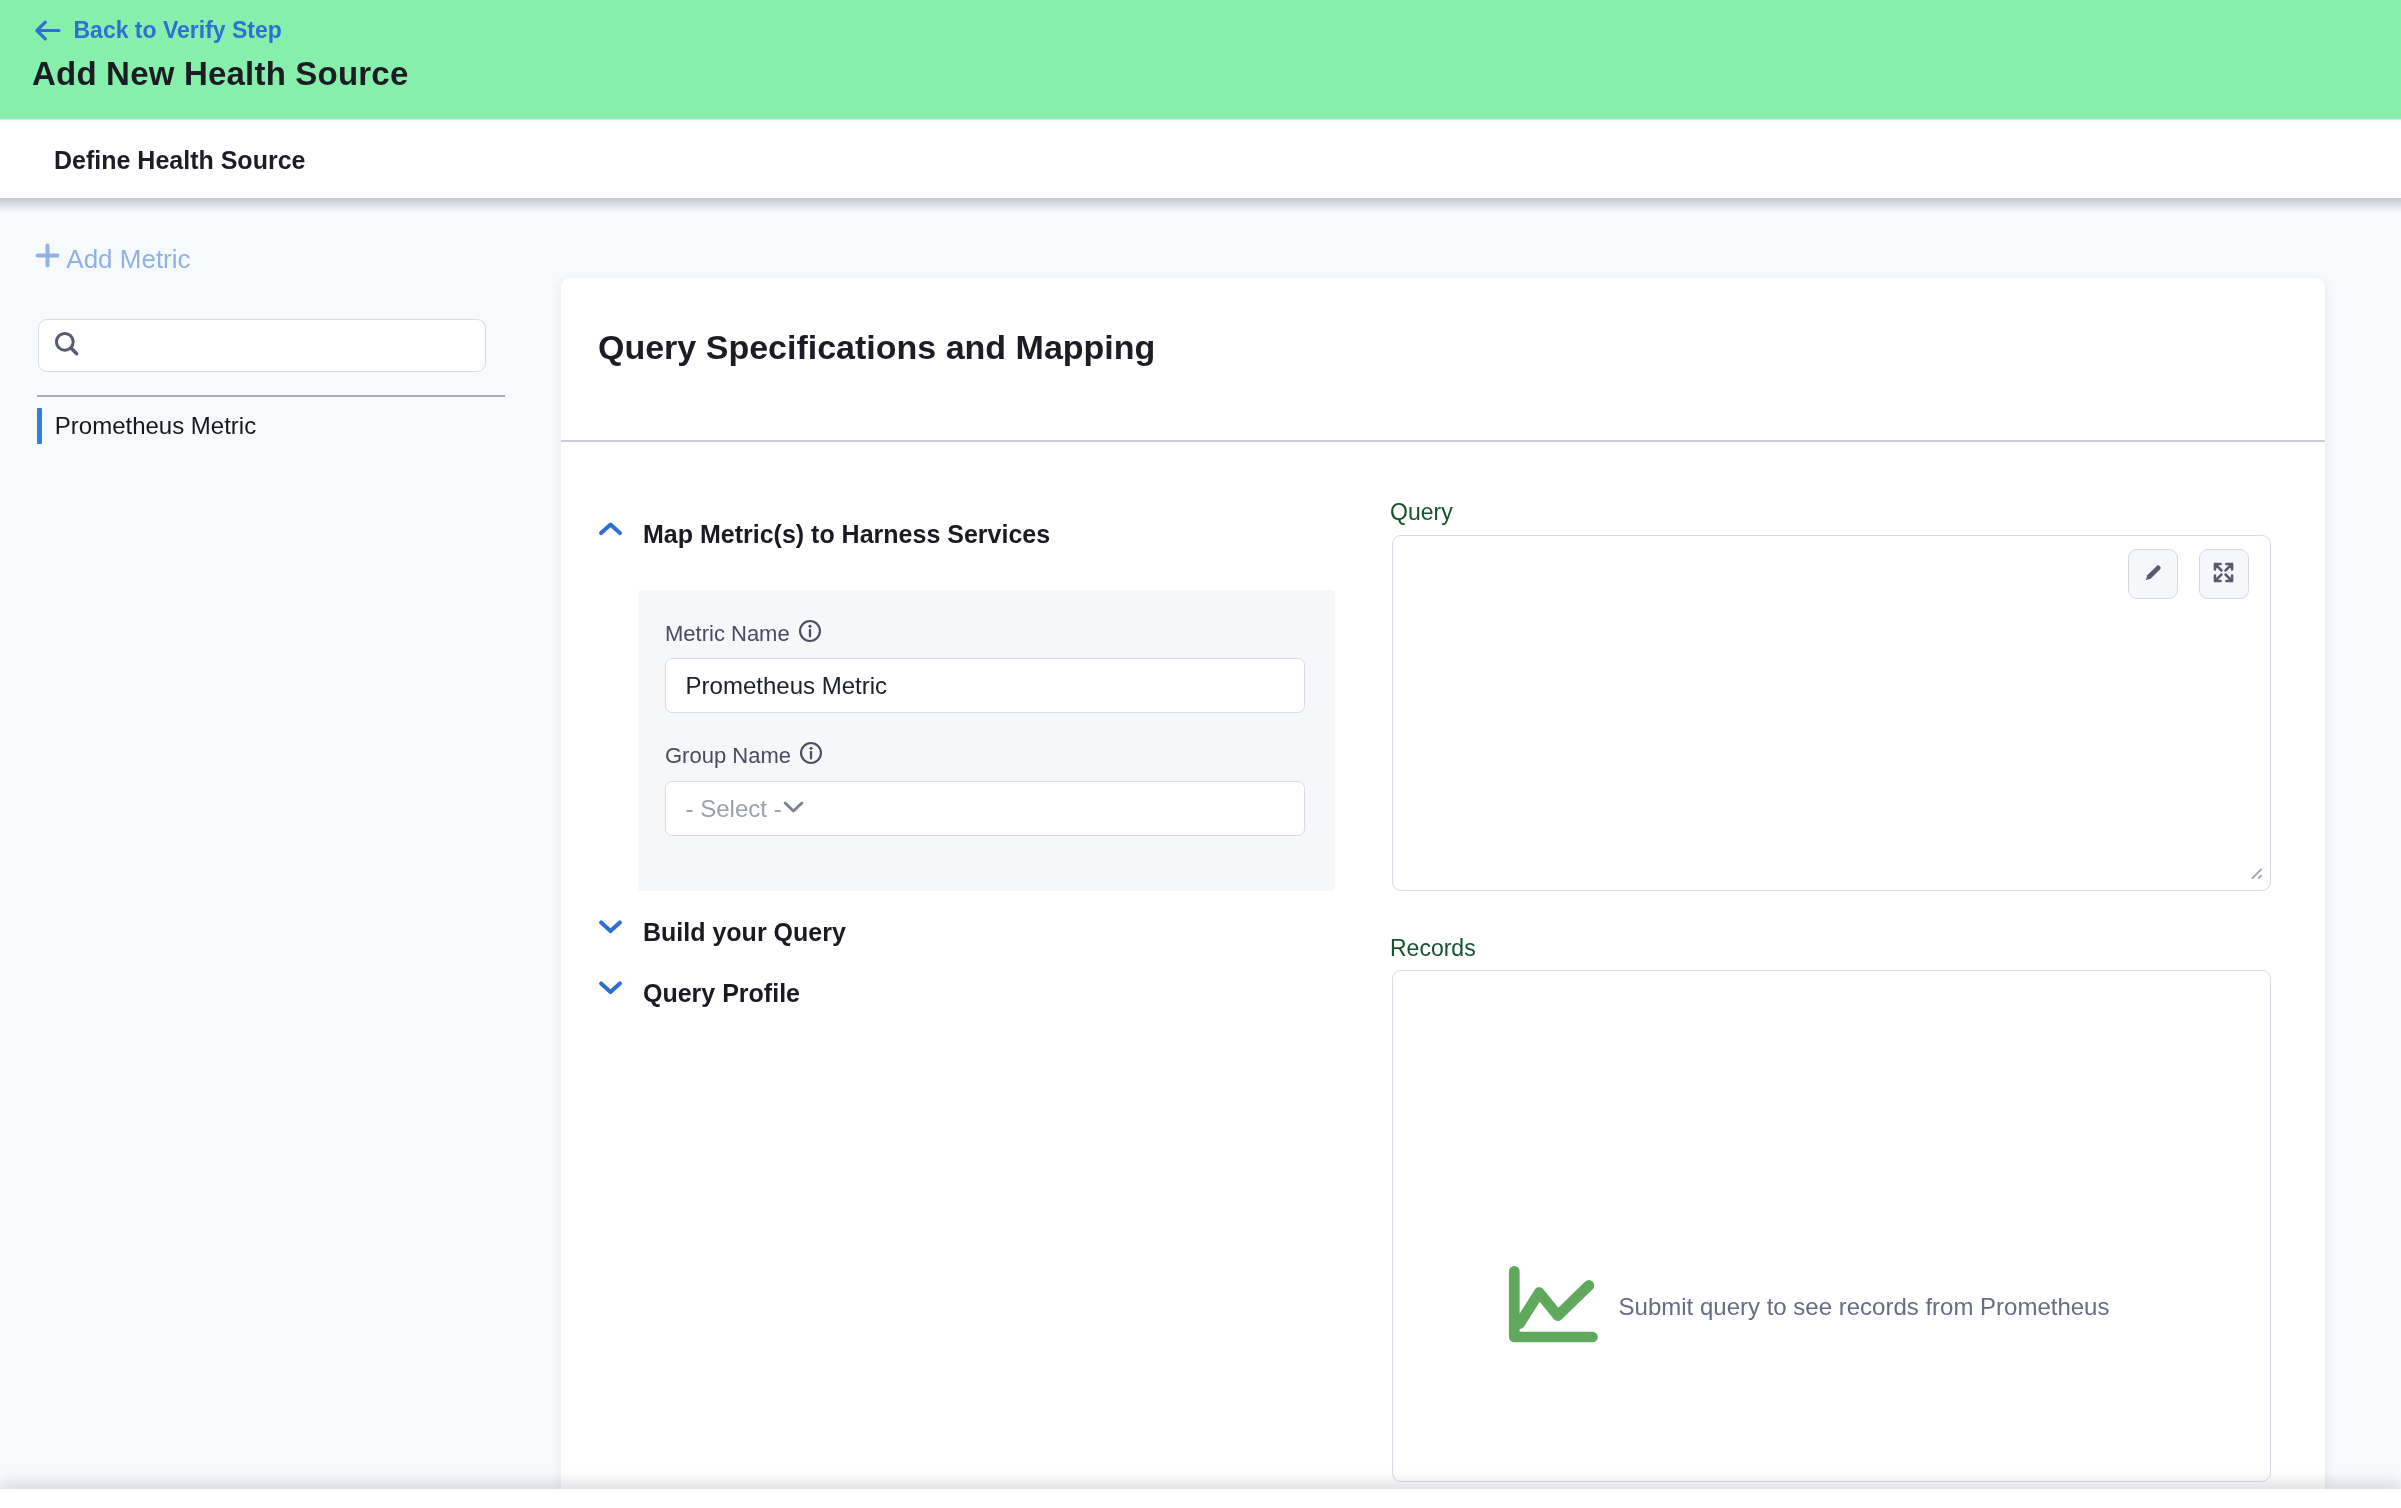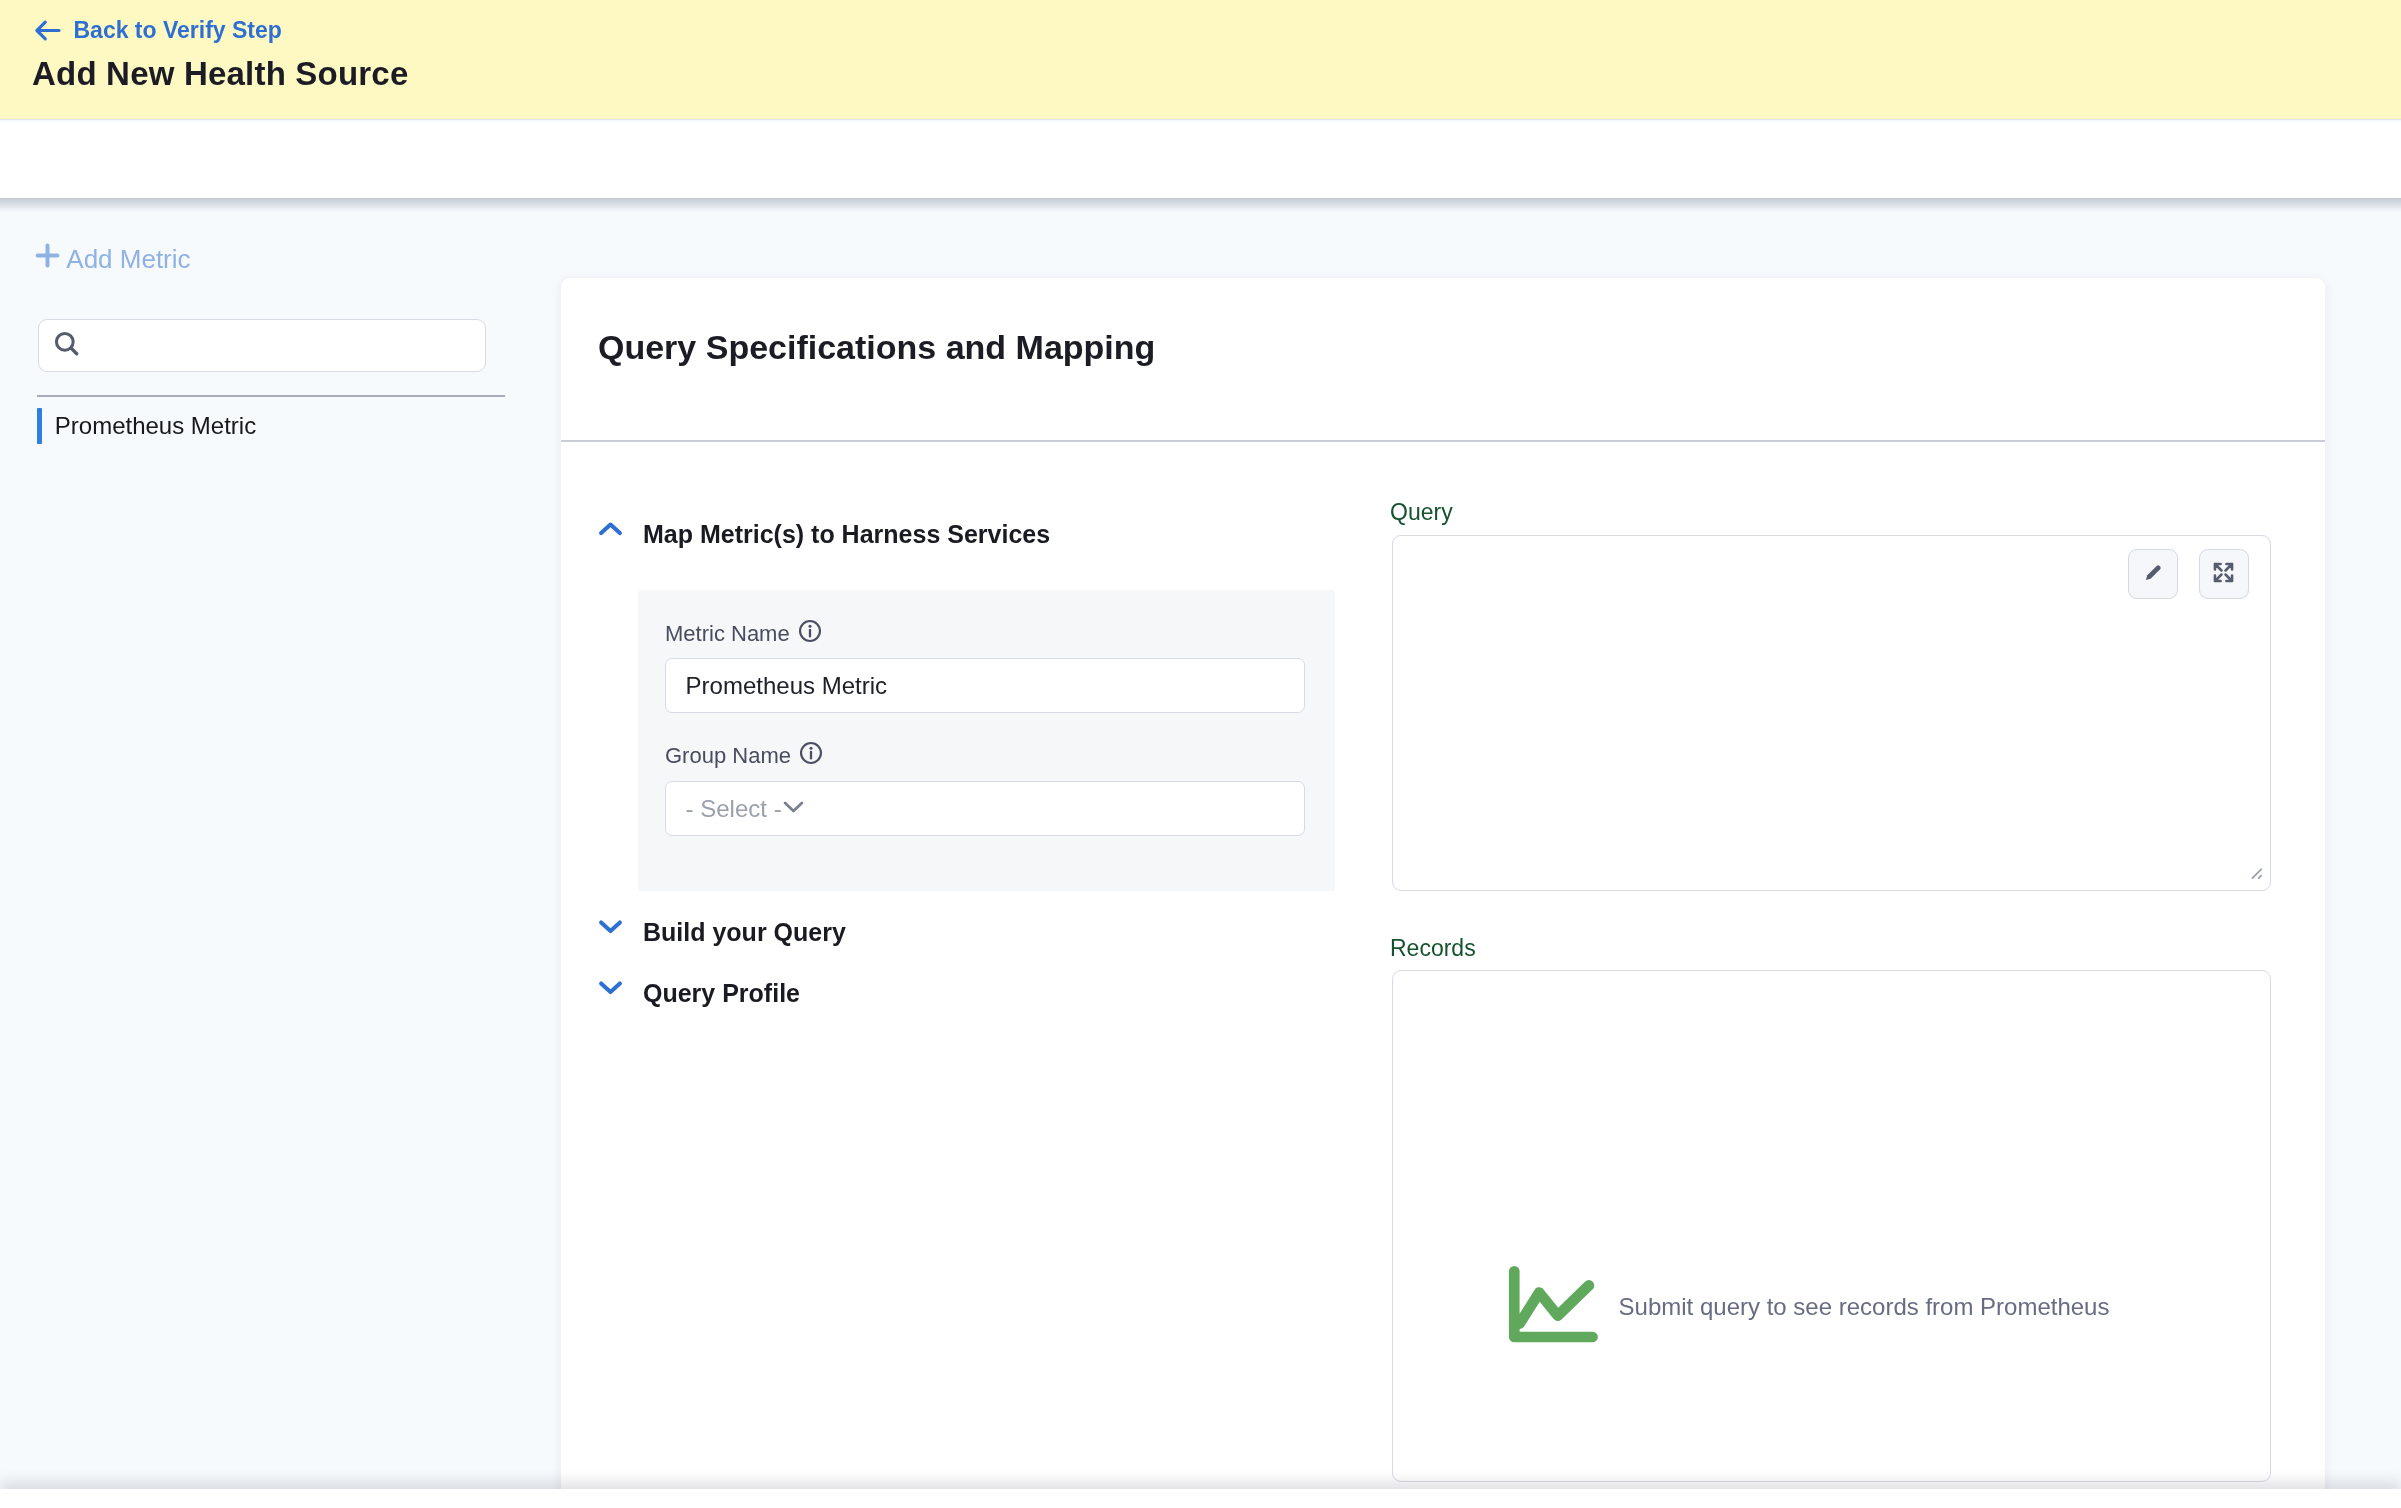--- a/index.html
+++ b/index.html
@@ -16,21 +16,21 @@
     --field-border:#d8dae4;
   }
   *{margin:0;padding:0;box-sizing:border-box;}
   html,body{width:2401px;height:1509px;}
   body{
     font-family:"Liberation Sans","DejaVu Sans",sans-serif;
     position:relative;background:var(--bg);overflow:hidden;
     -webkit-font-smoothing:antialiased;
   }
   
-  .header{position:absolute;left:0;top:0;width:2401px;height:120px;background:#fef9c3;border-bottom:1.8px solid #e3e4ec;z-index:5;}
+  .header{position:absolute;left:0;top:0;width:2401px;height:120px;background:#86efac;border-bottom:1.8px solid #e3e4ec;z-index:5;}
   .back-link{position:absolute;left:34px;top:12.5px;height:36px;display:flex;align-items:center;gap:12.5px;color:var(--primary);font-size:23px;font-weight:600;cursor:pointer;}
   .back-link svg{display:block;}
   .page-title{position:absolute;left:32px;top:55px;font-size:33px;font-weight:700;color:var(--dark);letter-spacing:0.2px;}
   
   .tabbar{position:absolute;left:0;top:122px;width:2401px;height:76px;background:#ffffff;z-index:4;}
   .tabbar::after{content:"";position:absolute;left:0;top:76px;width:100%;height:14.3px;
     background:linear-gradient(to bottom,rgba(48,52,84,0.25),rgba(48,52,84,0));pointer-events:none;}
   .tab{position:absolute;top:0;height:76px;display:flex;align-items:center;font-size:25px;font-weight:600;cursor:pointer;}
   .tab-define{left:54px;color:#1d1e25;}
   .tab-customize{left:333px;width:337px;justify-content:center;color:#9b9daf;}
@@ -88,20 +88,23 @@
       <svg width="27" height="23" viewBox="0 0 30 26" fill="none">
         <path d="M28 13H3.5M12.5 3.5 L3 13 L12.5 22.5" stroke="#2e6fd3" stroke-width="3.6" stroke-linecap="round" stroke-linejoin="round"></path>
       </svg>
     </span>
     <span>Back to Verify Step</span>
   </div>
   <div class="page-title">Add New Health Source</div>
 </div>
 
 <div class="tabbar">
+  <div class="tab tab-define">
+    <span>Define Health Source</span>
+  </div>
 </div>
 
 <div class="add-metric">
   <span>
     <svg width="27" height="27" viewBox="0 0 30 30" fill="none">
       <path d="M15 4v22M4 15h22" stroke="#8fb2e3" stroke-width="4.4" stroke-linecap="round"></path>
     </svg>
   </span>
   <span>Add Metric</span>
 </div>

